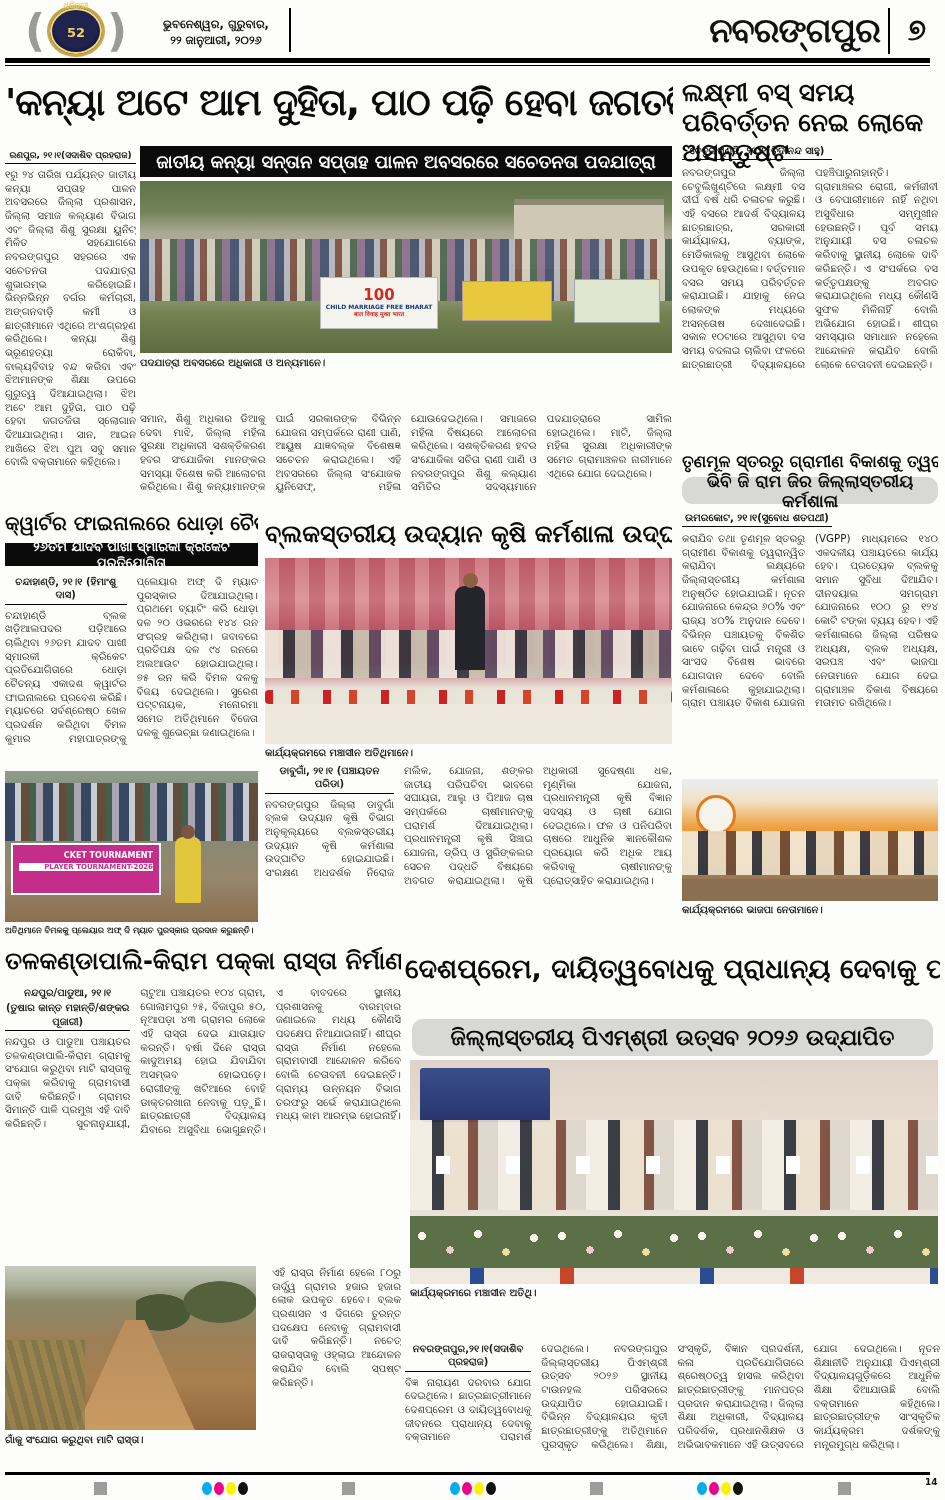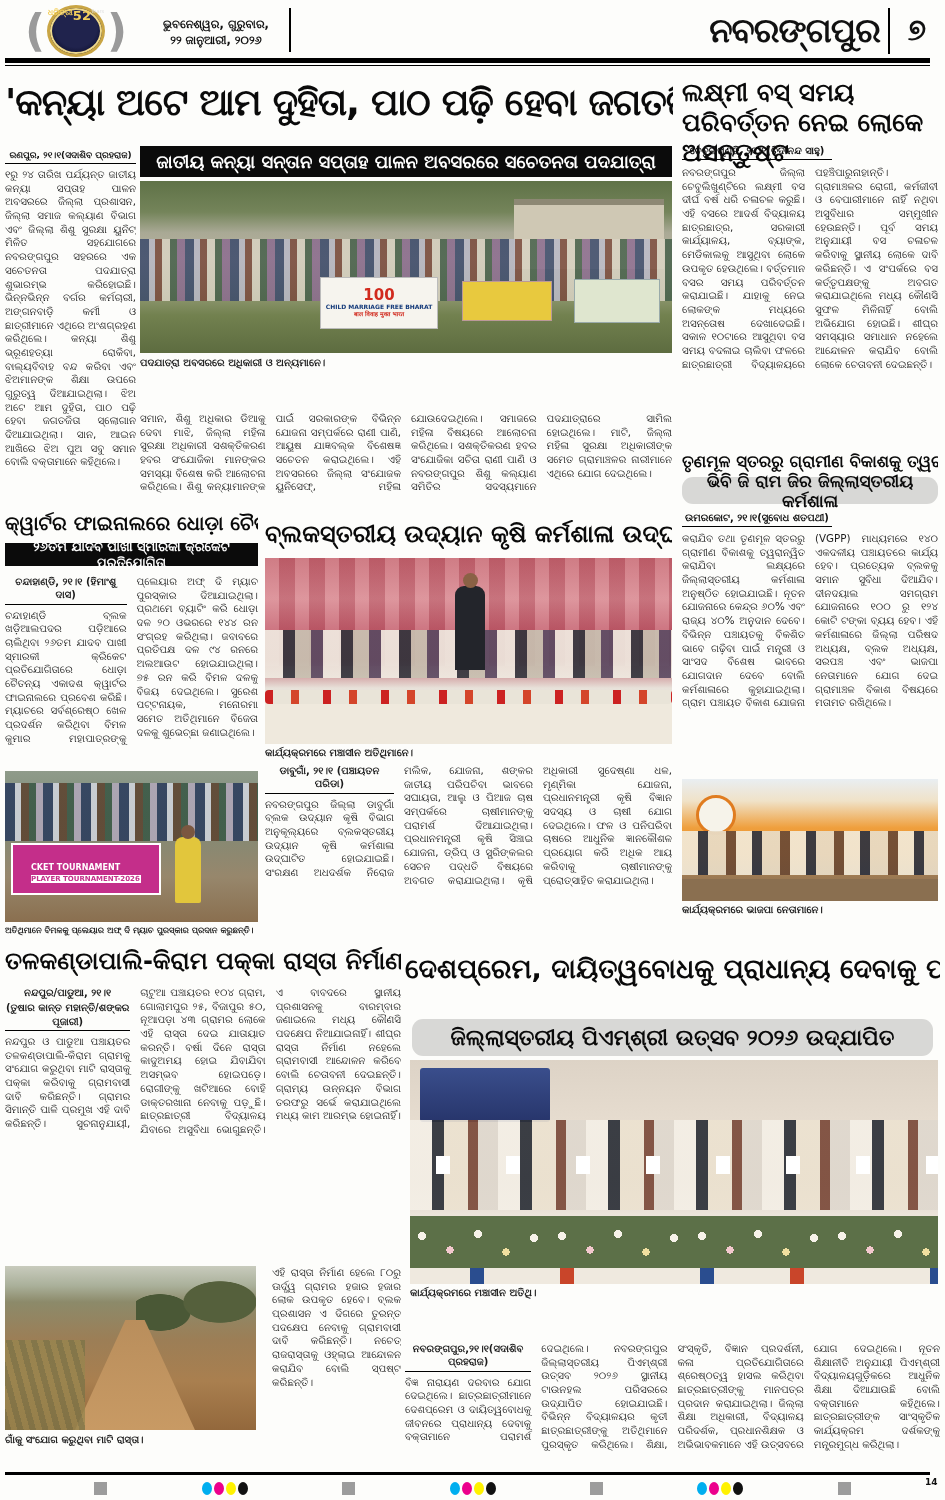--- a/index.html
+++ b/index.html
@@ -6,21 +6,21 @@
   html,body { background:#e8e8e4; }
   body { font-family:"DejaVu Sans", sans-serif; }
   .page { position:relative; width:945px; height:1500px; background:#fdfdfb; margin:0 auto; overflow:hidden; color:#111; }
   .abs { position:absolute; }
 
   
   .masthead-rule { left:5px; top:58px; width:925px; height:5px; background:#000; }
   .masthead-rule2 { left:5px; top:65px; width:925px; height:1px; background:#000; }
   .logo-wrap { left:24px; top:4px; width:104px; height:54px; display:flex; align-items:center; justify-content:center; }
   .logo-paren { font-size:44px; color:#9a9a9a; font-weight:bold; line-height:50px; }
-  .logo-badge { width:58px; height:52px; border-radius:50%; background:radial-gradient(circle at 50% 40%, #20234d 55%, #101233 75%); border:3px solid #c9a544; box-shadow:0 0 0 2px #efd98c inset; display:flex; flex-direction:row; align-items:flex-start; justify-content:center; margin:0 2px; }
+  .logo-badge { width:58px; height:52px; border-radius:50%; background:radial-gradient(circle at 50% 40%, #20234d 55%, #101233 75%); border:3px solid #c9a544; box-shadow:0 0 0 2px #efd98c inset; display:flex; flex-direction:column; align-items:center; justify-content:center; margin:0 2px;gap:14px; }
   .logo-title { font-size:8px; color:#f3cf5c; font-weight:bold; }
   .logo-52 { font-size:13px; color:#f3cf5c; font-weight:bold; line-height:16px; }
   .logo-years { font-size:5px; color:#ddd; }
   .date-block { left:148px; top:16px; width:136px; text-align:center; font-size:11.5px; font-weight:bold; line-height:16px; }
   .hdr-vline { left:289px; top:8px; width:2px; height:44px; background:#000; }
   .edition-title { left:560px; top:10px; width:320px; text-align:right; font-size:34px; font-weight:bold; letter-spacing:-1px; }
   .hdr-vline2 { left:888px; top:8px; width:1.5px; height:46px; background:#000; }
   .page-num-odia { left:896px; top:12px; width:42px; text-align:center; font-size:30px; font-weight:bold; }
 
   
@@ -42,21 +42,21 @@
   .ph-a .crowd { position:absolute; left:0; top:58px; width:100%; height:62px; background:repeating-linear-gradient(90deg,#3b4a6b 0 9px,#b9b9c6 9px 15px,#7a4a3c 15px 22px,#d8d2c2 22px 30px,#46604a 30px 37px,#8b6c8f 37px 45px); opacity:.85; }
   .ph-a .banner-100 { position:absolute; left:180px; top:96px; width:118px; height:52px; background:#f6f4ee; border:1px solid #bbb; display:flex; flex-direction:column; align-items:center; justify-content:center; text-align:center; }
   .ph-a .b100 { color:#d12a1e; font-weight:bold; font-size:15px; line-height:15px; }
   .ph-a .btxt { color:#143a7a; font-weight:bold; font-size:6px; }
   .ph-a .btxt2 { color:#d12a1e; font-weight:bold; font-size:6px; }
   .ph-a .banner-y { position:absolute; right:120px; top:100px; width:90px; height:40px; background:#e8c93e; border:1px solid #b99; }
   .ph-a .banner-g { position:absolute; right:12px; top:98px; width:86px; height:44px; background:#dfe6cf; border:1px solid #9aa; }
   
   .ph-b { background:linear-gradient(180deg,#8f9b8a 0%,#7d8a77 30%,#97876c 70%,#8a6f4f 100%); }
   .ph-b .crowd { position:absolute; left:0; top:12px; width:100%; height:58px; background:repeating-linear-gradient(90deg,#2e3f5e 0 10px,#cfd3da 10px 16px,#5e4632 16px 24px,#3c5a47 24px 31px,#b0a7b8 31px 38px); opacity:.9; }
-  .ph-b .banner { position:absolute; left:6px; top:72px; width:150px; height:52px; background:#c42e8a; border:2px solid #fff; padding:18px; color:#fff; font-weight:bold; text-align:left; }
+  .ph-b .banner { position:absolute; left:6px; top:72px; width:150px; height:52px; background:#c42e8a; border:2px solid #fff; padding:6px; color:#fff; font-weight:bold; text-align:right; }
   .ph-b .banner .l1 { font-size:8px; }
   .ph-b .banner .l2 { background:#fff; color:#c42e8a; font-size:7px; margin-top:3px; }
   .ph-b .player { position:absolute; left:170px; top:66px; width:26px; height:66px; background:#e2c63c; border-radius:8px 8px 2px 2px; }
   .ph-b .player:before { content:""; position:absolute; left:6px; top:-12px; width:14px; height:14px; border-radius:50%; background:#7a5740; }
   
   .ph-c { background:linear-gradient(180deg,#c96a74 0%,#d98890 22%,#c5606e 40%,#b85560 55%,#e8e2da 70%,#ddd5c8 100%); }
   .ph-c .curtain { position:absolute; left:0; top:0; width:100%; height:58%; background:repeating-linear-gradient(90deg,rgba(255,255,255,.12) 0 14px,rgba(120,20,40,.18) 14px 30px); }
   .ph-c .people { position:absolute; left:0; top:72px; width:100%; height:48px; background:repeating-linear-gradient(90deg,#f0ece2 0 18px,#31343c 18px 30px,#c8c2b2 30px 46px,#5a4a62 46px 58px); opacity:.9; }
   .ph-c .standing { position:absolute; left:190px; top:28px; width:30px; height:84px; background:#23252b; border-radius:9px 9px 0 0; }
   .ph-c .standing:before { content:""; position:absolute; left:8px; top:-13px; width:15px; height:15px; border-radius:50%; background:#8a6145; }

